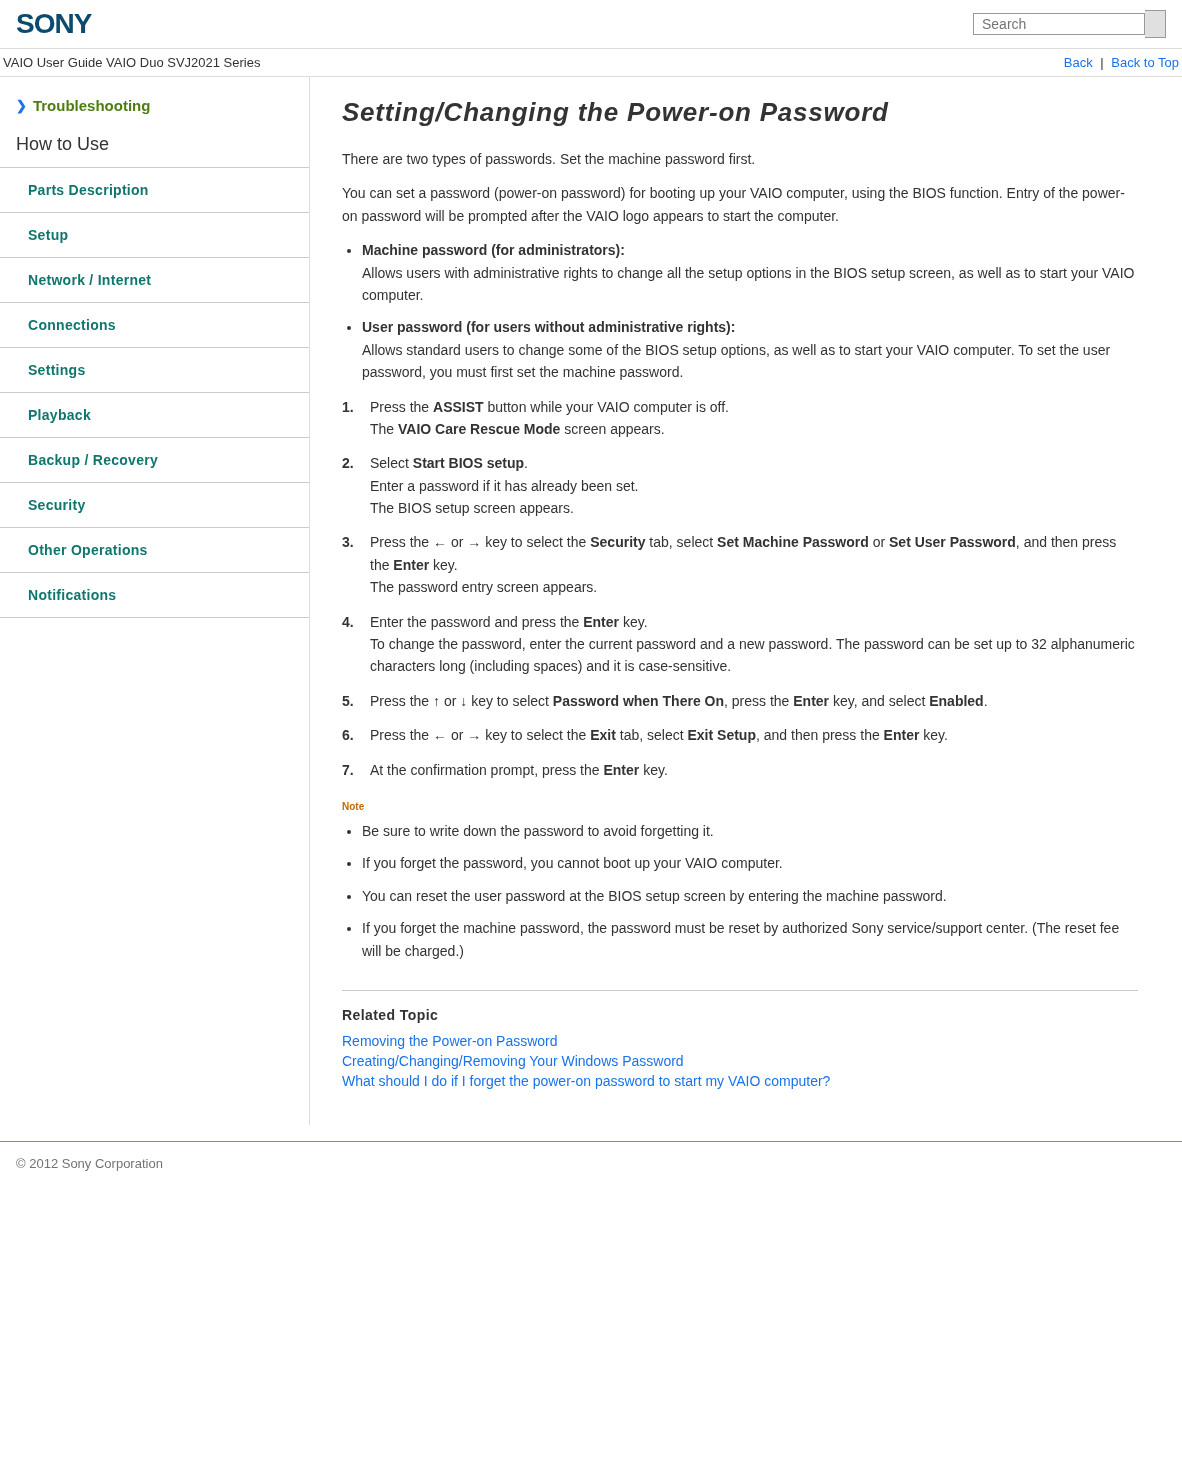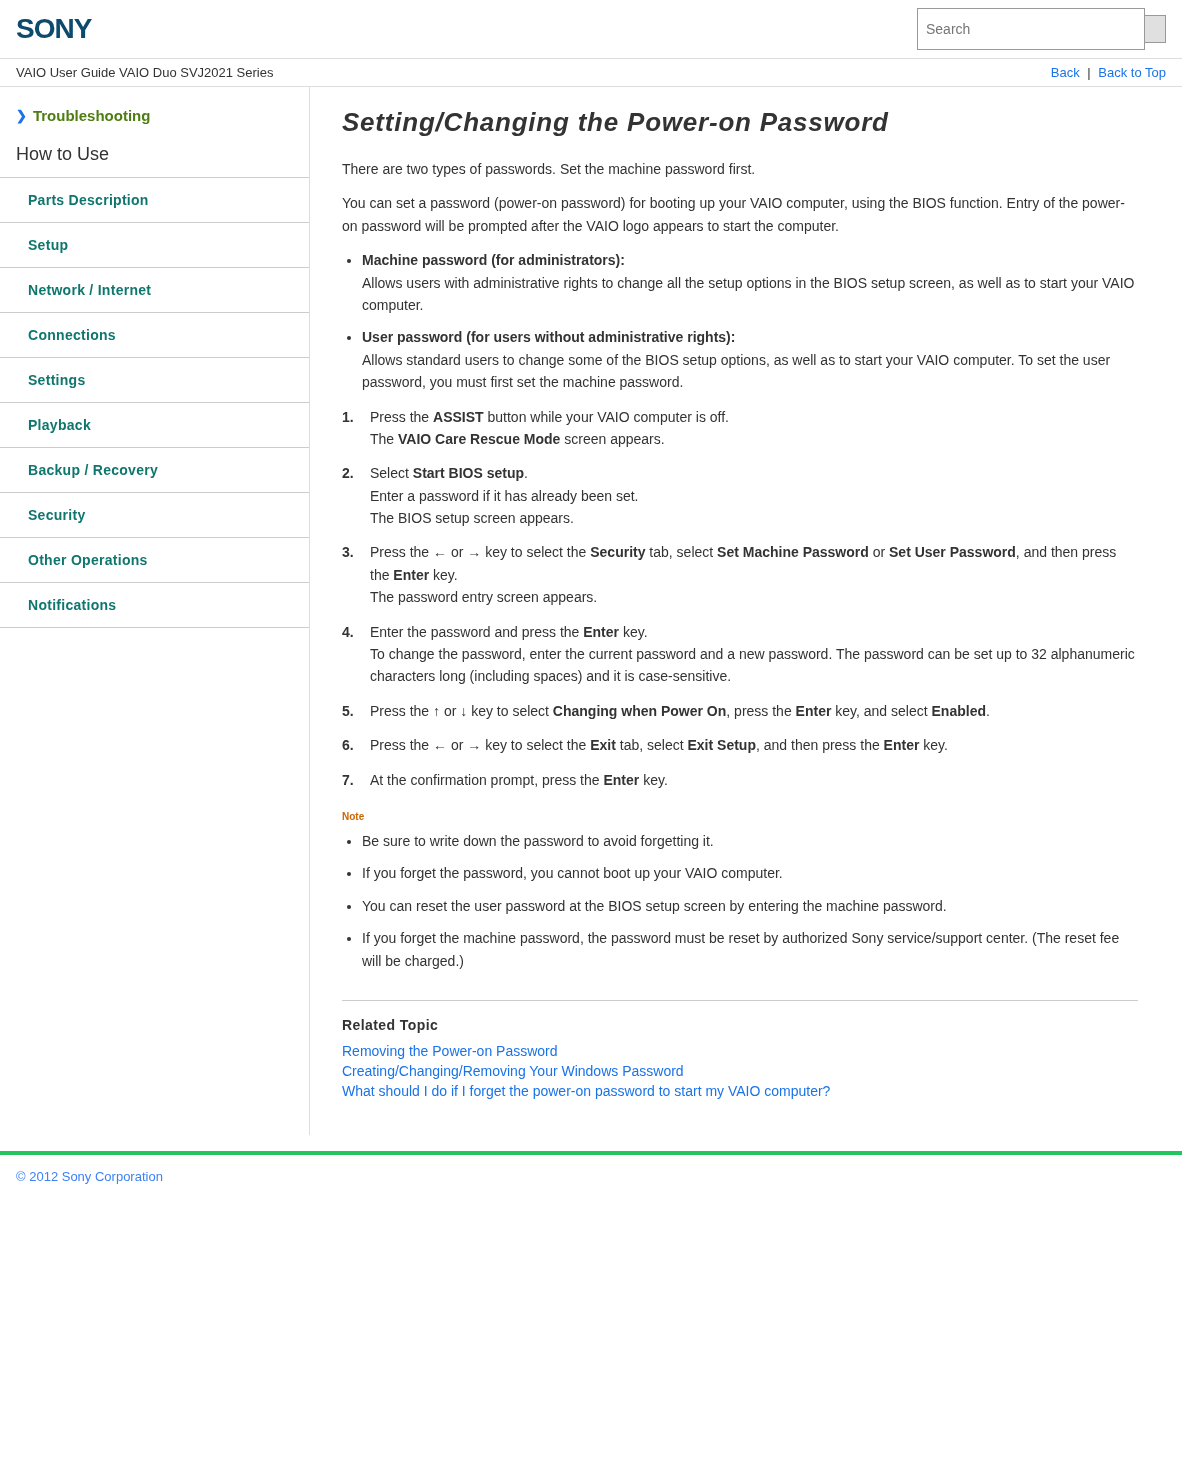--- a/index.html
+++ b/index.html
@@ -24,41 +24,41 @@
       font-weight: bold;
       color: #0c4a6e;
       letter-spacing: -1px;
     }
     #search-container {
       display: flex;
       align-items: center;
     }
     #search-input {
       border: 1px solid #999;
-      padding: 12px 8px;
-      font-size: 14px;
-      width: 228px;
+      padding: 2px 8px;
+      font-size: 14px;
+      width: 172px;
       outline: none;
     }
     #search-button {
       border: 1px solid #999;
       border-left: none;
       background: #e0e0e0;
       padding: 4px 10px;
       cursor: pointer;
       font-size: 14px;
       height: 28px;
     }
 
     
     #subheader {
       display: flex;
       align-items: flex-end;
       justify-content: space-between;
-      padding: 6px 16px;
+      padding: 6px 3px;
       font-size: 13px;
       color: #333;
       border-bottom: 1px solid #ddd;
     }
     #nav-links a {
       color: #1a73e8;
       text-decoration: none;
       font-size: 13px;
     }
     #nav-links span { margin: 0 4px; color: #333; }
@@ -185,24 +185,24 @@
     .related-link {
       display: block;
       color: #1a73e8;
       text-decoration: none;
       font-size: 14px;
       margin-bottom: 4px;
     }
 
     
     #footer {
-      border-top: 4px solid #22c55e;
+      border-top: 1px solid #22c55e;
       padding: 14px 16px;
       font-size: 13px;
-      color: #3b82f6;
+      color: #737373;
       margin-top: 16px;
     }
   </style>
 </head>
 <body>
 
 <div id="header">
   <div id="logo">SONY</div>
   <div id="search-container">
     <input id="search-input" type="text" placeholder="Search" style="">
@@ -289,21 +289,21 @@
       <li>
         <span class="step-num"><b>4.</b></span>
         <span class="step-content">
           Enter the password and press the <b>Enter</b> key.<br>
           <span class="step-sub">To change the password, enter the current password and a new password. The password can be set up to 32 alphanumeric characters long (including spaces) and it is case-sensitive.</span>
         </span>
       </li>
       <li>
         <span class="step-num"><b>5.</b></span>
         <span class="step-content">
-          Press the <b>↑</b> or <b>↓</b> key to select <b>Changing when Power On</b>, press the <b>Enter</b> key, and select <b>Enabled</b>.
+          Press the <b>↑</b> or <b>↓</b> key to select <b>Password when There On</b>, press the <b>Enter</b> key, and select <b>Enabled</b>.
         </span>
       </li>
       <li>
         <span class="step-num"><b>6.</b></span>
         <span class="step-content">
           Press the <b>←</b> or <b>→</b> key to select the <b>Exit</b> tab, select <b>Exit Setup</b>, and then press the <b>Enter</b> key.
         </span>
       </li>
       <li>
         <span class="step-num"><b>7.</b></span>

